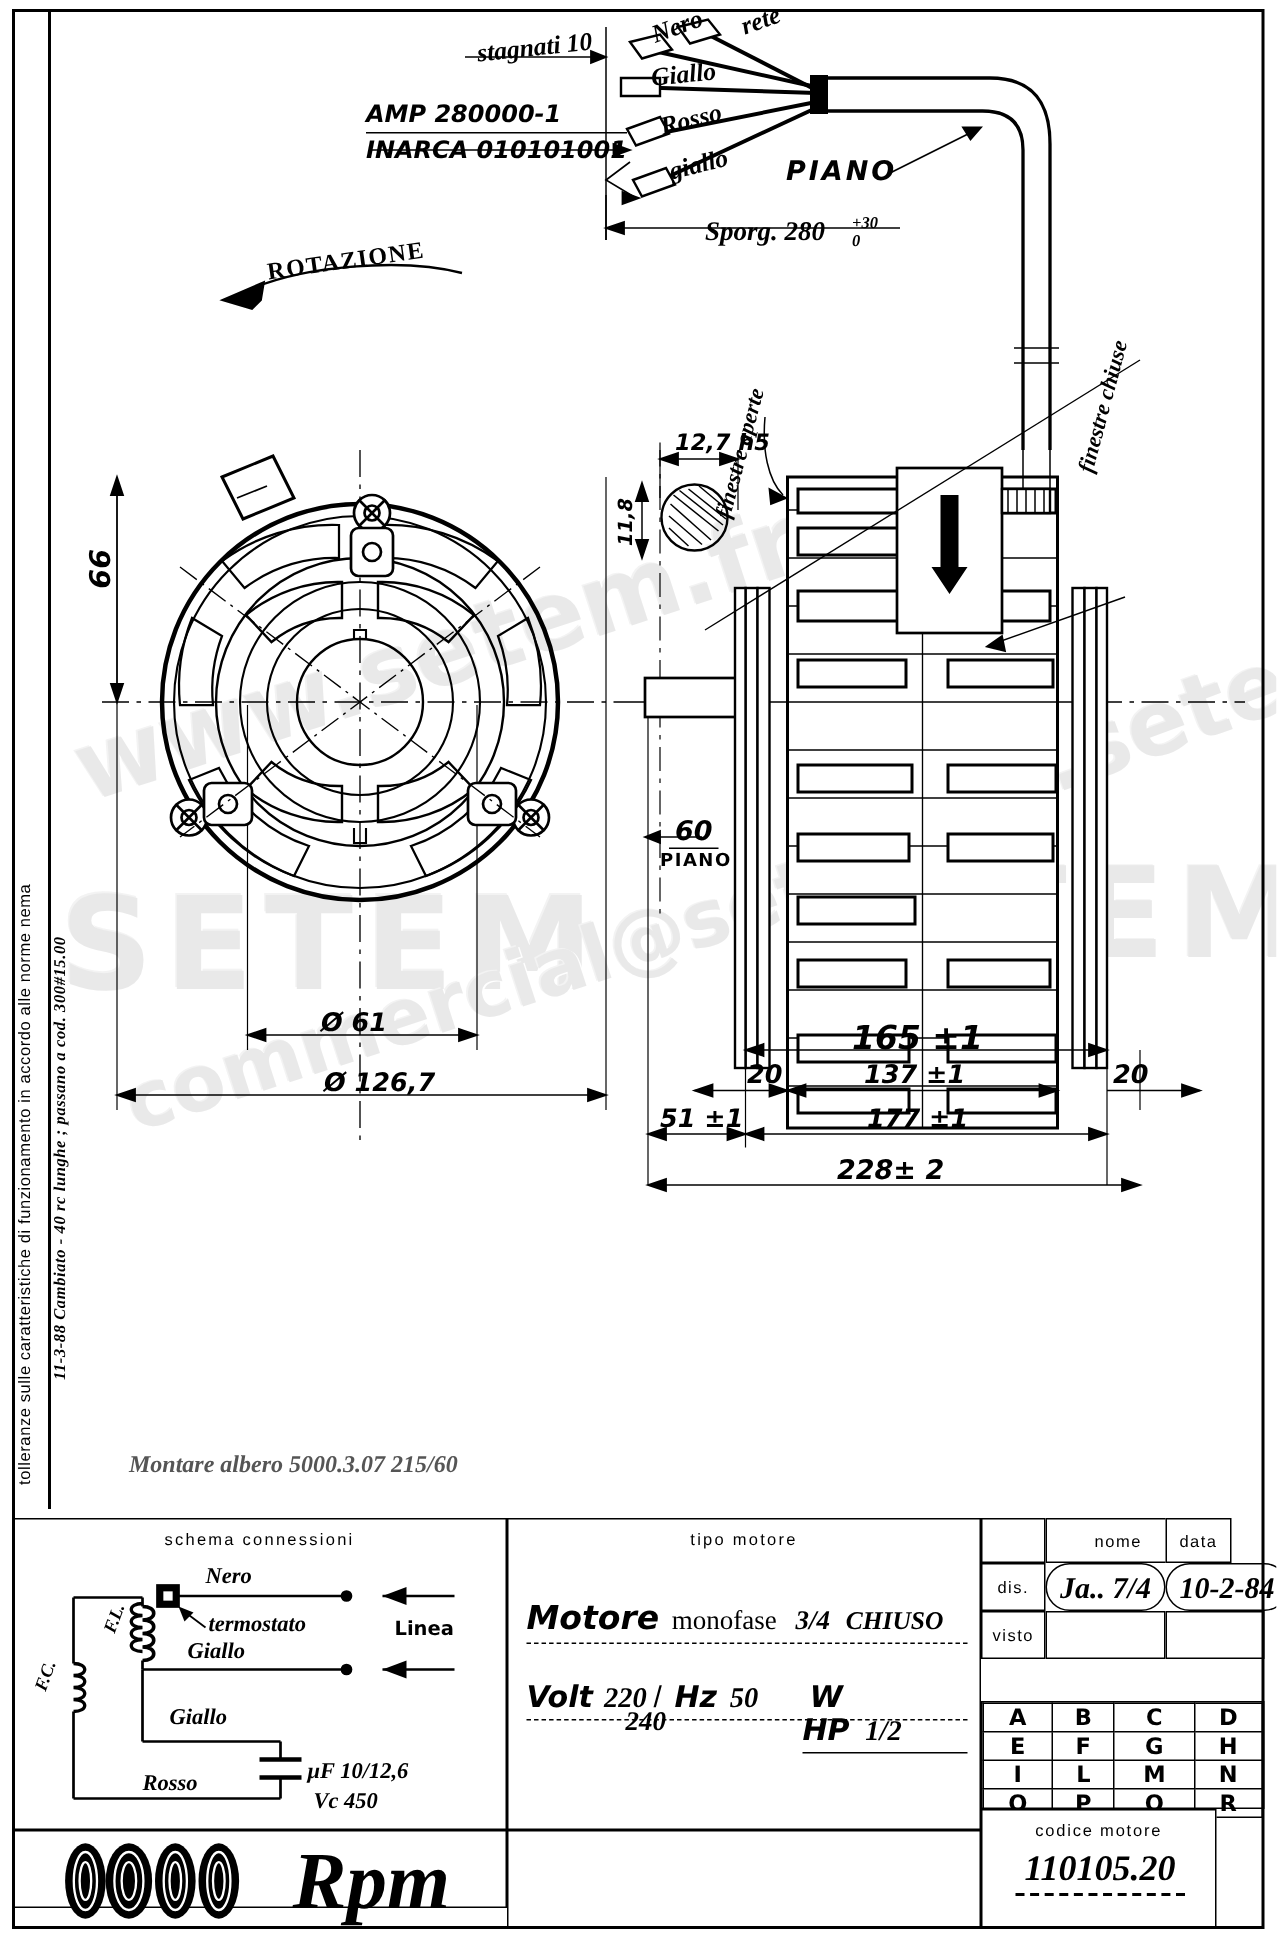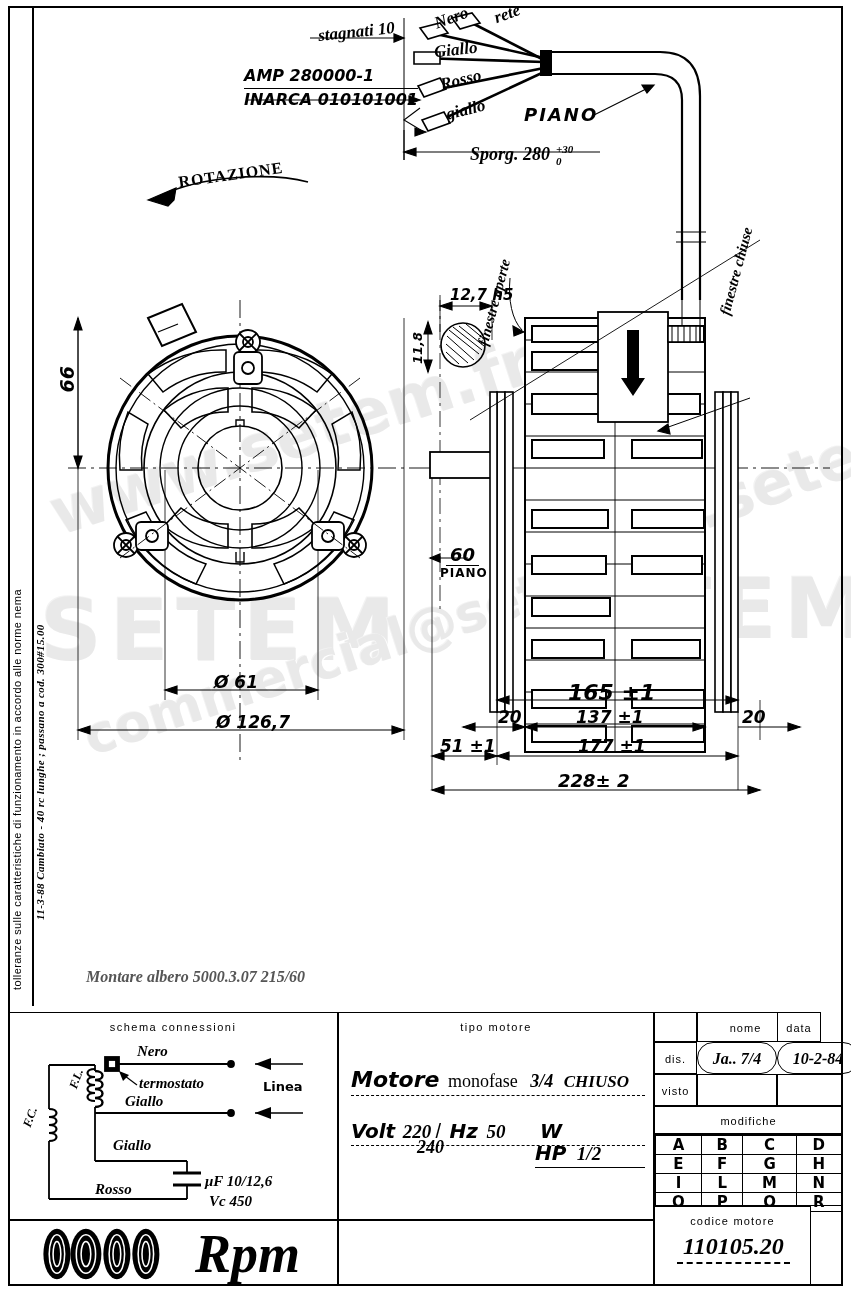--- a/index.html
+++ b/index.html
@@ -27,21 +27,21 @@
   
   #title-block{left:8px;top:1012px;width:835px;height:274px;box-sizing:border-box;}
   .tb-cell{position:absolute;box-sizing:border-box;border:1.5px solid #000;background:#fff;}
   .bigno{
     font-family:"Liberation Sans",sans-serif;font-weight:bold;font-size:36px;letter-spacing:1px;
   }
   table.modgrid{border-collapse:collapse;width:100%;height:100%;}
   table.modgrid td{border:1px solid #000;text-align:center;font-weight:bold;font-size:15px;
     font-family:"DejaVu Sans",sans-serif;padding:0;}
   .nmcell{font-size:11px;letter-spacing:1px;text-align:center;}
-  .handwr{font-family:"Liberation Serif",serif;font-style:italic;font-weight:bold;font-size:16px;border-radius:16px;}
+  .handwr{font-family:"Liberation Serif",serif;font-style:italic;font-weight:bold;font-size:20px;border-radius:16px;}
 </style>
 </head>
 <body>
 
 <div id="sheet">
 
   <div class="abs" id="watermark">
     <div class="wm" style="left:40px;top:70px;font-size:64px;transform:rotate(-18deg);">www.setem.fr</div>
     <div class="wm" style="left:40px;top:250px;font-size:86px;letter-spacing:8px;">SETEM</div>
     <div class="wm" style="left:70px;top:280px;font-size:52px;transform:rotate(-18deg);">commercial@setem.fr</div>
@@ -312,21 +312,21 @@
   <div class="abs hand" style="left:318px;top:22px;font-size:17px;transform:rotate(-6deg);">stagnati 10</div>
   <div class="abs hand2" style="left:244px;top:66px;font-size:16px;">AMP 280000-1</div>
   <div class="abs hand2" style="left:244px;top:88px;font-size:16px;border-top:1.4px solid #000;padding-top:1px;">INARCA 010101001</div>
   <div class="abs hand" style="left:434px;top:8px;font-size:17px;transform:rotate(-20deg);">Nero</div>
   <div class="abs hand" style="left:494px;top:4px;font-size:17px;transform:rotate(-20deg);">rete</div>
   <div class="abs hand" style="left:434px;top:40px;font-size:17px;transform:rotate(-6deg);">Giallo</div>
   <div class="abs hand" style="left:440px;top:70px;font-size:17px;transform:rotate(-14deg);">Rosso</div>
   <div class="abs hand" style="left:446px;top:100px;font-size:17px;transform:rotate(-14deg);">giallo</div>
   <div class="abs hand2" style="left:524px;top:104px;font-size:18px;letter-spacing:2px;">PIANO</div>
   <div class="abs hand" style="left:470px;top:144px;font-size:18px;">
-    <span>Sporg. 280</span><span style="display:inline-block;vertical-align:middle;font-size:11px;line-height:1.05;margin-left:6px;">
+    <span>Sporg. 280</span><span style="display:inline-block;vertical-align:middle;font-size:11px;line-height:1.05;margin-left:18px;">
       <span style="display:block">+30</span>
       <span style="display:block">0</span>
     </span>
   </div>
   <div class="abs" style="left:178px;top:166px;font-family:'Liberation Serif',serif;font-weight:bold;font-size:16px;letter-spacing:1px;transform:rotate(-8deg);">ROTAZIONE</div>
 
   <div class="abs hand2" style="left:56px;top:366px;font-size:19px;writing-mode:vertical-rl;transform:rotate(180deg);">66</div>
   <div class="abs hand2" style="left:214px;top:672px;font-size:17px;">Ø 61</div>
   <div class="abs hand2" style="left:216px;top:712px;font-size:17px;text-align:center;">Ø 126,7</div>
 
@@ -403,21 +403,21 @@
       <div style="position:absolute;left:116px;top:80px;font-size:15px;" class="hand">Giallo</div>
       <div style="position:absolute;left:104px;top:124px;font-size:15px;" class="hand">Giallo</div>
       <div style="position:absolute;left:86px;top:168px;font-size:15px;" class="hand">Rosso</div>
       <div style="position:absolute;left:254px;top:66px;font-size:13px;font-weight:bold;font-family:'DejaVu Sans',sans-serif;">Linea</div>
       <div style="position:absolute;left:60px;top:56px;font-size:12px;writing-mode:vertical-rl;transform:rotate(200deg);font-weight:bold;" class="hand">F.L.</div>
       <div style="position:absolute;left:14px;top:94px;font-size:12px;writing-mode:vertical-rl;transform:rotate(200deg);font-weight:bold;" class="hand">F.C.</div>
       <div style="position:absolute;left:196px;top:160px;font-size:15px;" class="hand">μF 10/12,6</div>
       <div style="position:absolute;left:200px;top:180px;font-size:15px;" class="hand">Vc 450</div>
     </div>
 
-    <div class="tb-cell" style="left:0;top:208px;width:330px;height:66px;">
+    <div class="tb-cell" style="left:0;top:208px;width:330px;height:52px;">
       <svg viewBox="0 0 160 60" style="position:absolute;left:24px;top:4px;width:160px;height:58px;">
         <g fill="#000">
           <ellipse cx="22" cy="30" rx="14" ry="26"></ellipse>
           <ellipse cx="52" cy="30" rx="16" ry="26"></ellipse>
           <ellipse cx="84" cy="30" rx="14" ry="26"></ellipse>
           <ellipse cx="114" cy="30" rx="14" ry="26"></ellipse>
         </g>
         <g stroke="#fff" stroke-width="1.6" fill="none">
           <ellipse cx="22" cy="30" rx="8" ry="20"></ellipse>
             <ellipse cx="22" cy="30" rx="4" ry="13"></ellipse>
@@ -466,21 +466,20 @@
     <div class="tb-cell nmcell" style="left:769px;top:0;width:44px;height:30px;line-height:30px;">data</div>
 
     <div class="tb-cell nmcell" style="left:646px;top:30px;width:43px;height:32px;line-height:32px;">dis.</div>
     <div class="tb-cell handwr" style="left:689px;top:30px;width:80px;height:32px;line-height:32px;text-align:center;">Ja.. 7/4</div>
     <div class="tb-cell handwr" style="left:769px;top:30px;width:82px;height:32px;line-height:32px;text-align:center;">10-2-84</div>
 
     <div class="tb-cell nmcell" style="left:646px;top:62px;width:43px;height:32px;line-height:32px;">visto</div>
     <div class="tb-cell" style="left:689px;top:62px;width:80px;height:32px;"></div>
     <div class="tb-cell" style="left:769px;top:62px;width:66px;height:32px;"></div>
 
-    <div class="tb-cell nmcell" style="left:646px;top:94px;width:189px;height:28px;line-height:28px;">modifiche</div>
 
     <div class="tb-cell" style="left:646px;top:122px;width:189px;height:72px;padding:0;">
       <table class="modgrid">
         <tbody>
             <tr>
           <td>A</td>
           <td>B</td>
           <td>C</td>
           <td>D</td>
         </tr>

